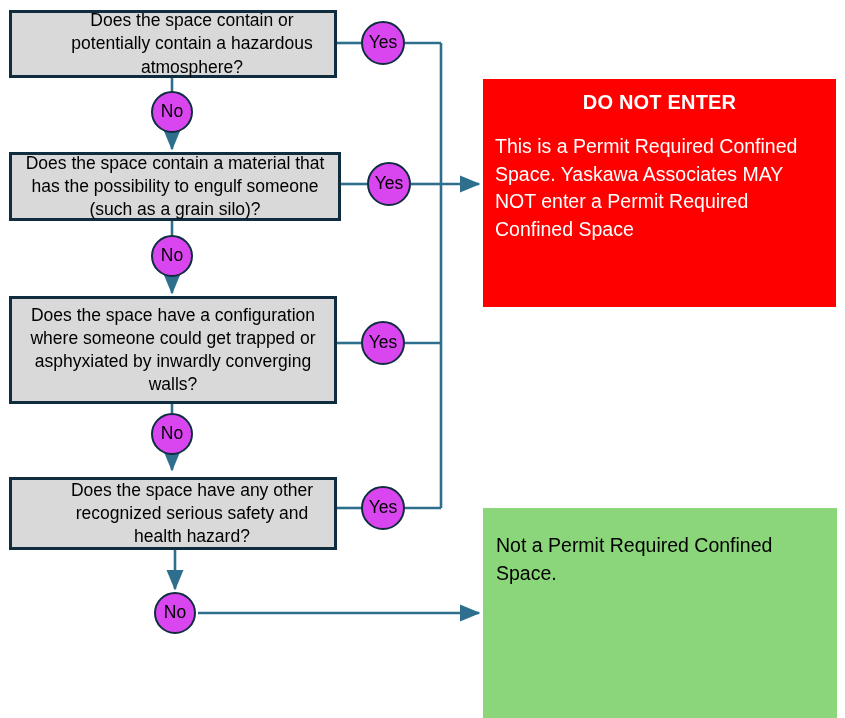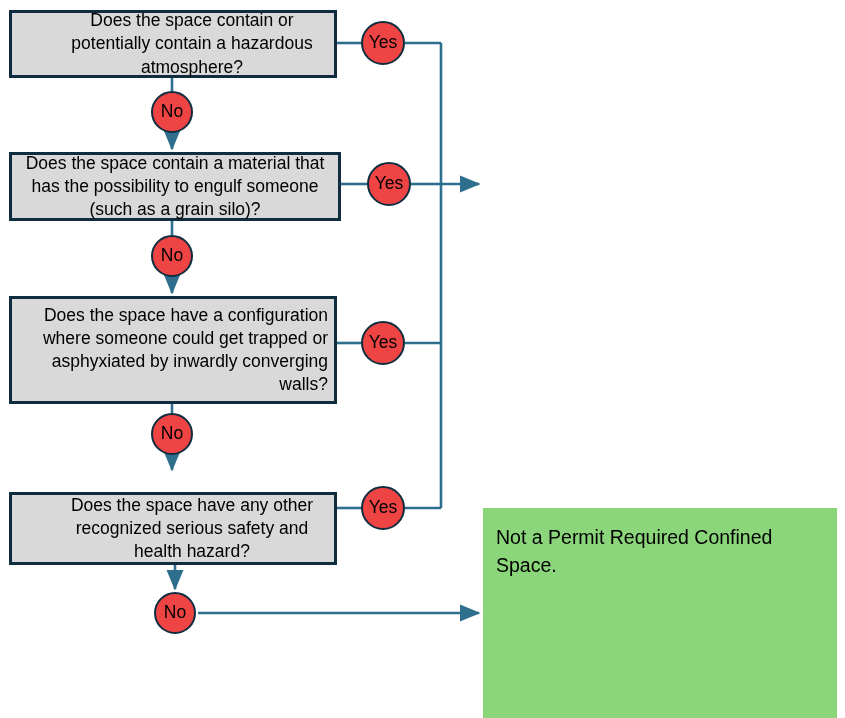--- a/index.html
+++ b/index.html
@@ -7,21 +7,21 @@
        font-family:"Liberation Sans","DejaVu Sans",sans-serif;}
   #stage{position:absolute;left:0;top:0;width:845px;height:718px;}
 
   
   .dbox{position:absolute;box-sizing:border-box;background:#d9d9d9;
         border:3px solid #0f2d3f;display:flex;align-items:center;
         justify-content:center;text-align:center;color:#000000;
         font-size:17.5px;line-height:1.32;padding:2px 6px;}
 
   
-  .bubble{position:absolute;box-sizing:border-box;background:#ef4444;
+  .bubble{position:absolute;box-sizing:border-box;background:#d946ef;
           border:2.5px solid #0f2d3f;border-radius:50%;
           display:flex;align-items:center;justify-content:center;
           color:#000000;font-size:17.5px;line-height:1;}
 
   
   .panel{position:absolute;box-sizing:border-box;}
   .panel-danger{background:#ff0000;color:#ffffff;}
   .panel-safe{background:#8bd67a;color:#000000;}
   .panel-title{font-size:20px;font-weight:bold;text-align:center;
                letter-spacing:.2px;}
@@ -75,25 +75,25 @@
   </svg>
 
   <div class="dbox" style="left:9px;top:10px;width:328px;height:68px;padding-left:44px;">
     <span>Does the space contain or potentially contain a hazardous atmosphere?</span>
   </div>
 
   <div class="dbox" style="left:9px;top:152px;width:332px;height:69px;">
     <span>Does the space contain a material that has the possibility to engulf someone (such as a grain silo)?</span>
   </div>
 
-  <div class="dbox" style="left:9px;top:296px;width:328px;height:108px;text-align:right;">
+  <div class="dbox" style="left:9px;top:296px;width:328px;height:108px;">
     <span>Does the space have a configuration where someone could get trapped or asphyxiated by inwardly converging walls?</span>
   </div>
 
-  <div class="dbox" style="left:9px;top:492px;width:328px;height:73px;padding-left:44px;">
+  <div class="dbox" style="left:9px;top:477px;width:328px;height:73px;padding-left:44px;">
     <span>Does the space have any other recognized serious safety and health hazard?</span>
   </div>
 
   <div class="bubble" style="left:151px;top:91px;width:42px;height:42px;">
     <span>No</span>
   </div>
   <div class="bubble" style="left:151px;top:235px;width:42px;height:42px;">
     <span>No</span>
   </div>
   <div class="bubble" style="left:151px;top:413px;width:42px;height:42px;">
@@ -109,18 +109,22 @@
   <div class="bubble" style="left:367px;top:162px;width:44px;height:44px;">
     <span>Yes</span>
   </div>
   <div class="bubble" style="left:361px;top:321px;width:44px;height:44px;">
     <span>Yes</span>
   </div>
   <div class="bubble" style="left:361px;top:486px;width:44px;height:44px;">
     <span>Yes</span>
   </div>
 
+  <div class="panel panel-danger" style="left:483px;top:79px;width:353px;height:228px;padding:12px 12px 0 12px;">
+    <div class="panel-title">DO NOT ENTER</div>
+    <div class="panel-body spaced">This is a Permit Required Confined Space. Yaskawa Associates MAY NOT enter a Permit Required Confined Space</div>
+  </div>
 
-  <div class="panel panel-safe" style="left:483px;top:508px;width:354px;height:210px;padding:16px 14px 0 13px;">
+  <div class="panel panel-safe" style="left:483px;top:508px;width:354px;height:210px;padding:24px 14px 0 13px;">
     <div class="panel-body">Not a Permit Required Confined Space.</div>
   </div>
 
 </div>
 
 </body></html>

